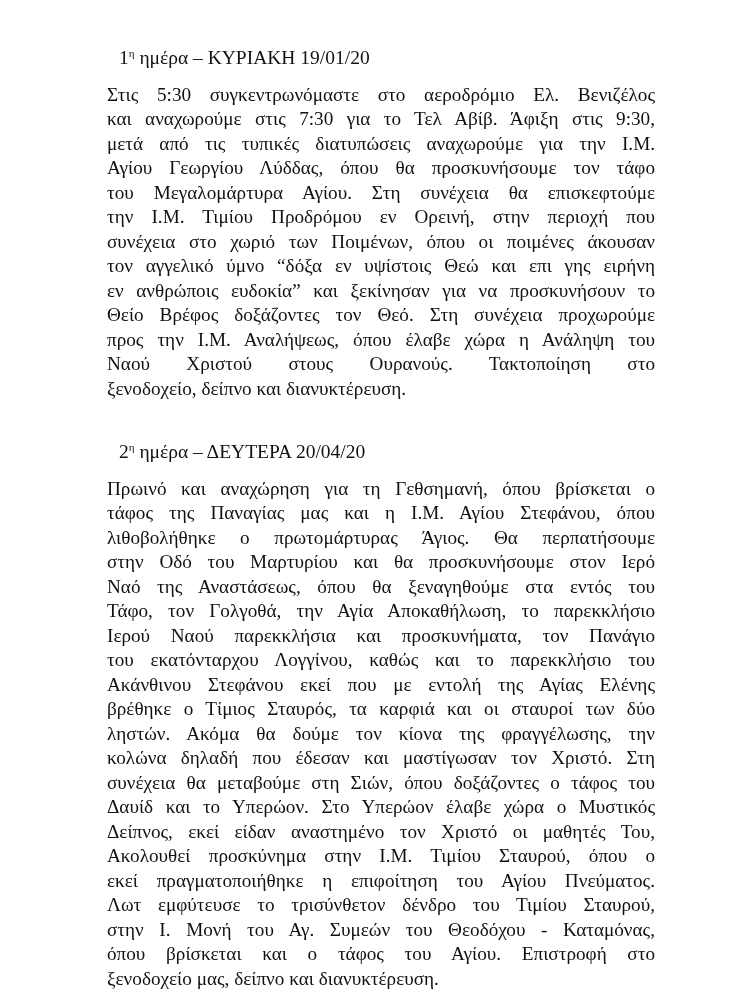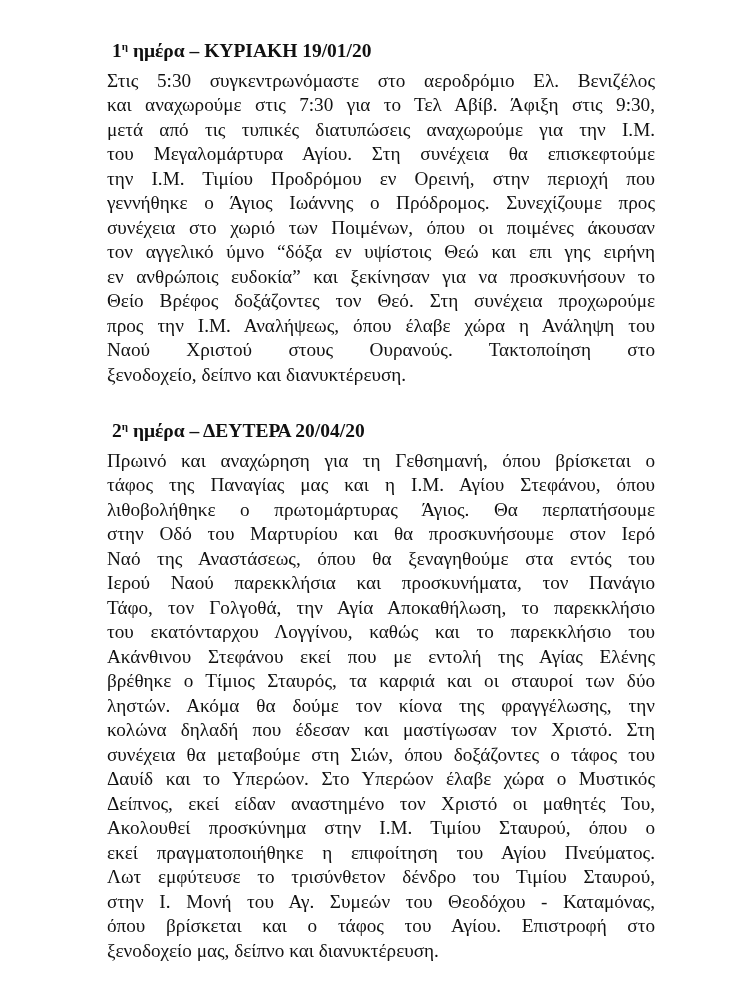--- a/index.html
+++ b/index.html
@@ -8,23 +8,23 @@
     position: absolute;
     left: 107px;
     top: 34px;
     width: 548px;
     font-family: "Liberation Serif", "DejaVu Serif", serif;
     color: #111111;
     font-size: 19.2px;
     line-height: 24.5px;
   }
   .day-heading {
-    font-weight: bold;
+    font-weight: normal;
     font-size: 19.5px;
-    margin: 5px;
+    margin: 12px;
   }
   .day-heading sup {
     font-size: 11px;
     vertical-align: 7px;
     line-height: 0;
   }
   .day-body {
     margin: 0;
     text-align: justify;
     text-align-last: left;
@@ -42,45 +42,45 @@
 <body>
 
 <div class="page">
 
   <section>
     <h2 class="day-heading"><span>1</span><sup>η</sup><span> ημέρα – ΚΥΡΙΑΚΗ 19/01/20</span></h2>
     <div class="day-body">
       <span class="line">Στις 5:30 συγκεντρωνόμαστε στο αεροδρόμιο Ελ. Βενιζέλος</span>
       <span class="line">και αναχωρούμε στις 7:30 για το Τελ Αβίβ. Άφιξη στις 9:30,</span>
       <span class="line">μετά από τις τυπικές διατυπώσεις αναχωρούμε για την Ι.Μ.</span>
+      <span class="line">Αγίου Γεωργίου Λύδδας, όπου θα προσκυνήσουμε τον τάφο</span>
       <span class="line">του Μεγαλομάρτυρα Αγίου. Στη συνέχεια θα επισκεφτούμε</span>
       <span class="line">την Ι.Μ. Τιμίου Προδρόμου εν Ορεινή, στην περιοχή που</span>
-      <span class="line">γεννήθηκε ο Άγιος Ιωάννης ο Πρόδρομος. Συνεχίζουμε προς</span>
       <span class="line">συνέχεια στο χωριό των Ποιμένων, όπου οι ποιμένες άκουσαν</span>
       <span class="line">τον αγγελικό ύμνο “δόξα εν υψίστοις Θεώ και επι γης ειρήνη</span>
       <span class="line">εν ανθρώποις ευδοκία” και ξεκίνησαν για να προσκυνήσουν το</span>
       <span class="line">Θείο Βρέφος δοξάζοντες τον Θεό.   Στη συνέχεια προχωρούμε</span>
       <span class="line">προς την Ι.Μ. Αναλήψεως, όπου έλαβε χώρα η Ανάληψη του</span>
       <span class="line">Ναού Χριστού στους Ουρανούς. Τακτοποίηση στο</span>
       <span class="line last">ξενοδοχείο, δείπνο και διανυκτέρευση.</span>
     </div>
   </section>
 
   <div class="gap"></div>
 
   <section>
     <h2 class="day-heading"><span>2</span><sup>η</sup><span> ημέρα – ΔΕΥΤΕΡΑ 20/04/20</span></h2>
     <div class="day-body">
       <span class="line">Πρωινό και αναχώρηση για τη Γεθσημανή, όπου βρίσκεται ο</span>
       <span class="line">τάφος της Παναγίας μας και η Ι.Μ. Αγίου Στεφάνου, όπου</span>
       <span class="line">λιθοβολήθηκε ο πρωτομάρτυρας Άγιος. Θα περπατήσουμε</span>
       <span class="line">στην Οδό του Μαρτυρίου και θα προσκυνήσουμε στον Ιερό</span>
       <span class="line">Ναό της Αναστάσεως, όπου θα ξεναγηθούμε στα εντός του</span>
+      <span class="line">Τάφο, τον Γολγοθά, την Αγία Αποκαθήλωση, το παρεκκλήσιο</span>
       <span class="line">Ιερού Ναού παρεκκλήσια και προσκυνήματα, τον Πανάγιο</span>
-      <span class="line">Τάφο, τον Γολγοθά, την Αγία Αποκαθήλωση, το παρεκκλήσιο</span>
       <span class="line">του εκατόνταρχου Λογγίνου, καθώς και το παρεκκλήσιο του</span>
       <span class="line">Ακάνθινου Στεφάνου εκεί που με εντολή της Αγίας Ελένης</span>
       <span class="line">βρέθηκε ο Τίμιος Σταυρός, τα καρφιά και οι σταυροί των δύο</span>
       <span class="line">ληστών. Ακόμα θα δούμε τον κίονα της φραγγέλωσης, την</span>
       <span class="line">κολώνα δηλαδή που έδεσαν και μαστίγωσαν τον Χριστό. Στη</span>
       <span class="line">συνέχεια θα μεταβούμε στη Σιών, όπου δοξάζοντες ο τάφος του</span>
       <span class="line">Δαυίδ και το Υπερώον. Στο Υπερώον έλαβε χώρα ο Μυστικός</span>
       <span class="line">Δείπνος, εκεί είδαν αναστημένο τον Χριστό οι μαθητές Του,</span>
       <span class="line">Ακολουθεί προσκύνημα στην Ι.Μ. Τιμίου Σταυρού, όπου ο</span>
       <span class="line">εκεί πραγματοποιήθηκε η επιφοίτηση του Αγίου Πνεύματος.</span>

